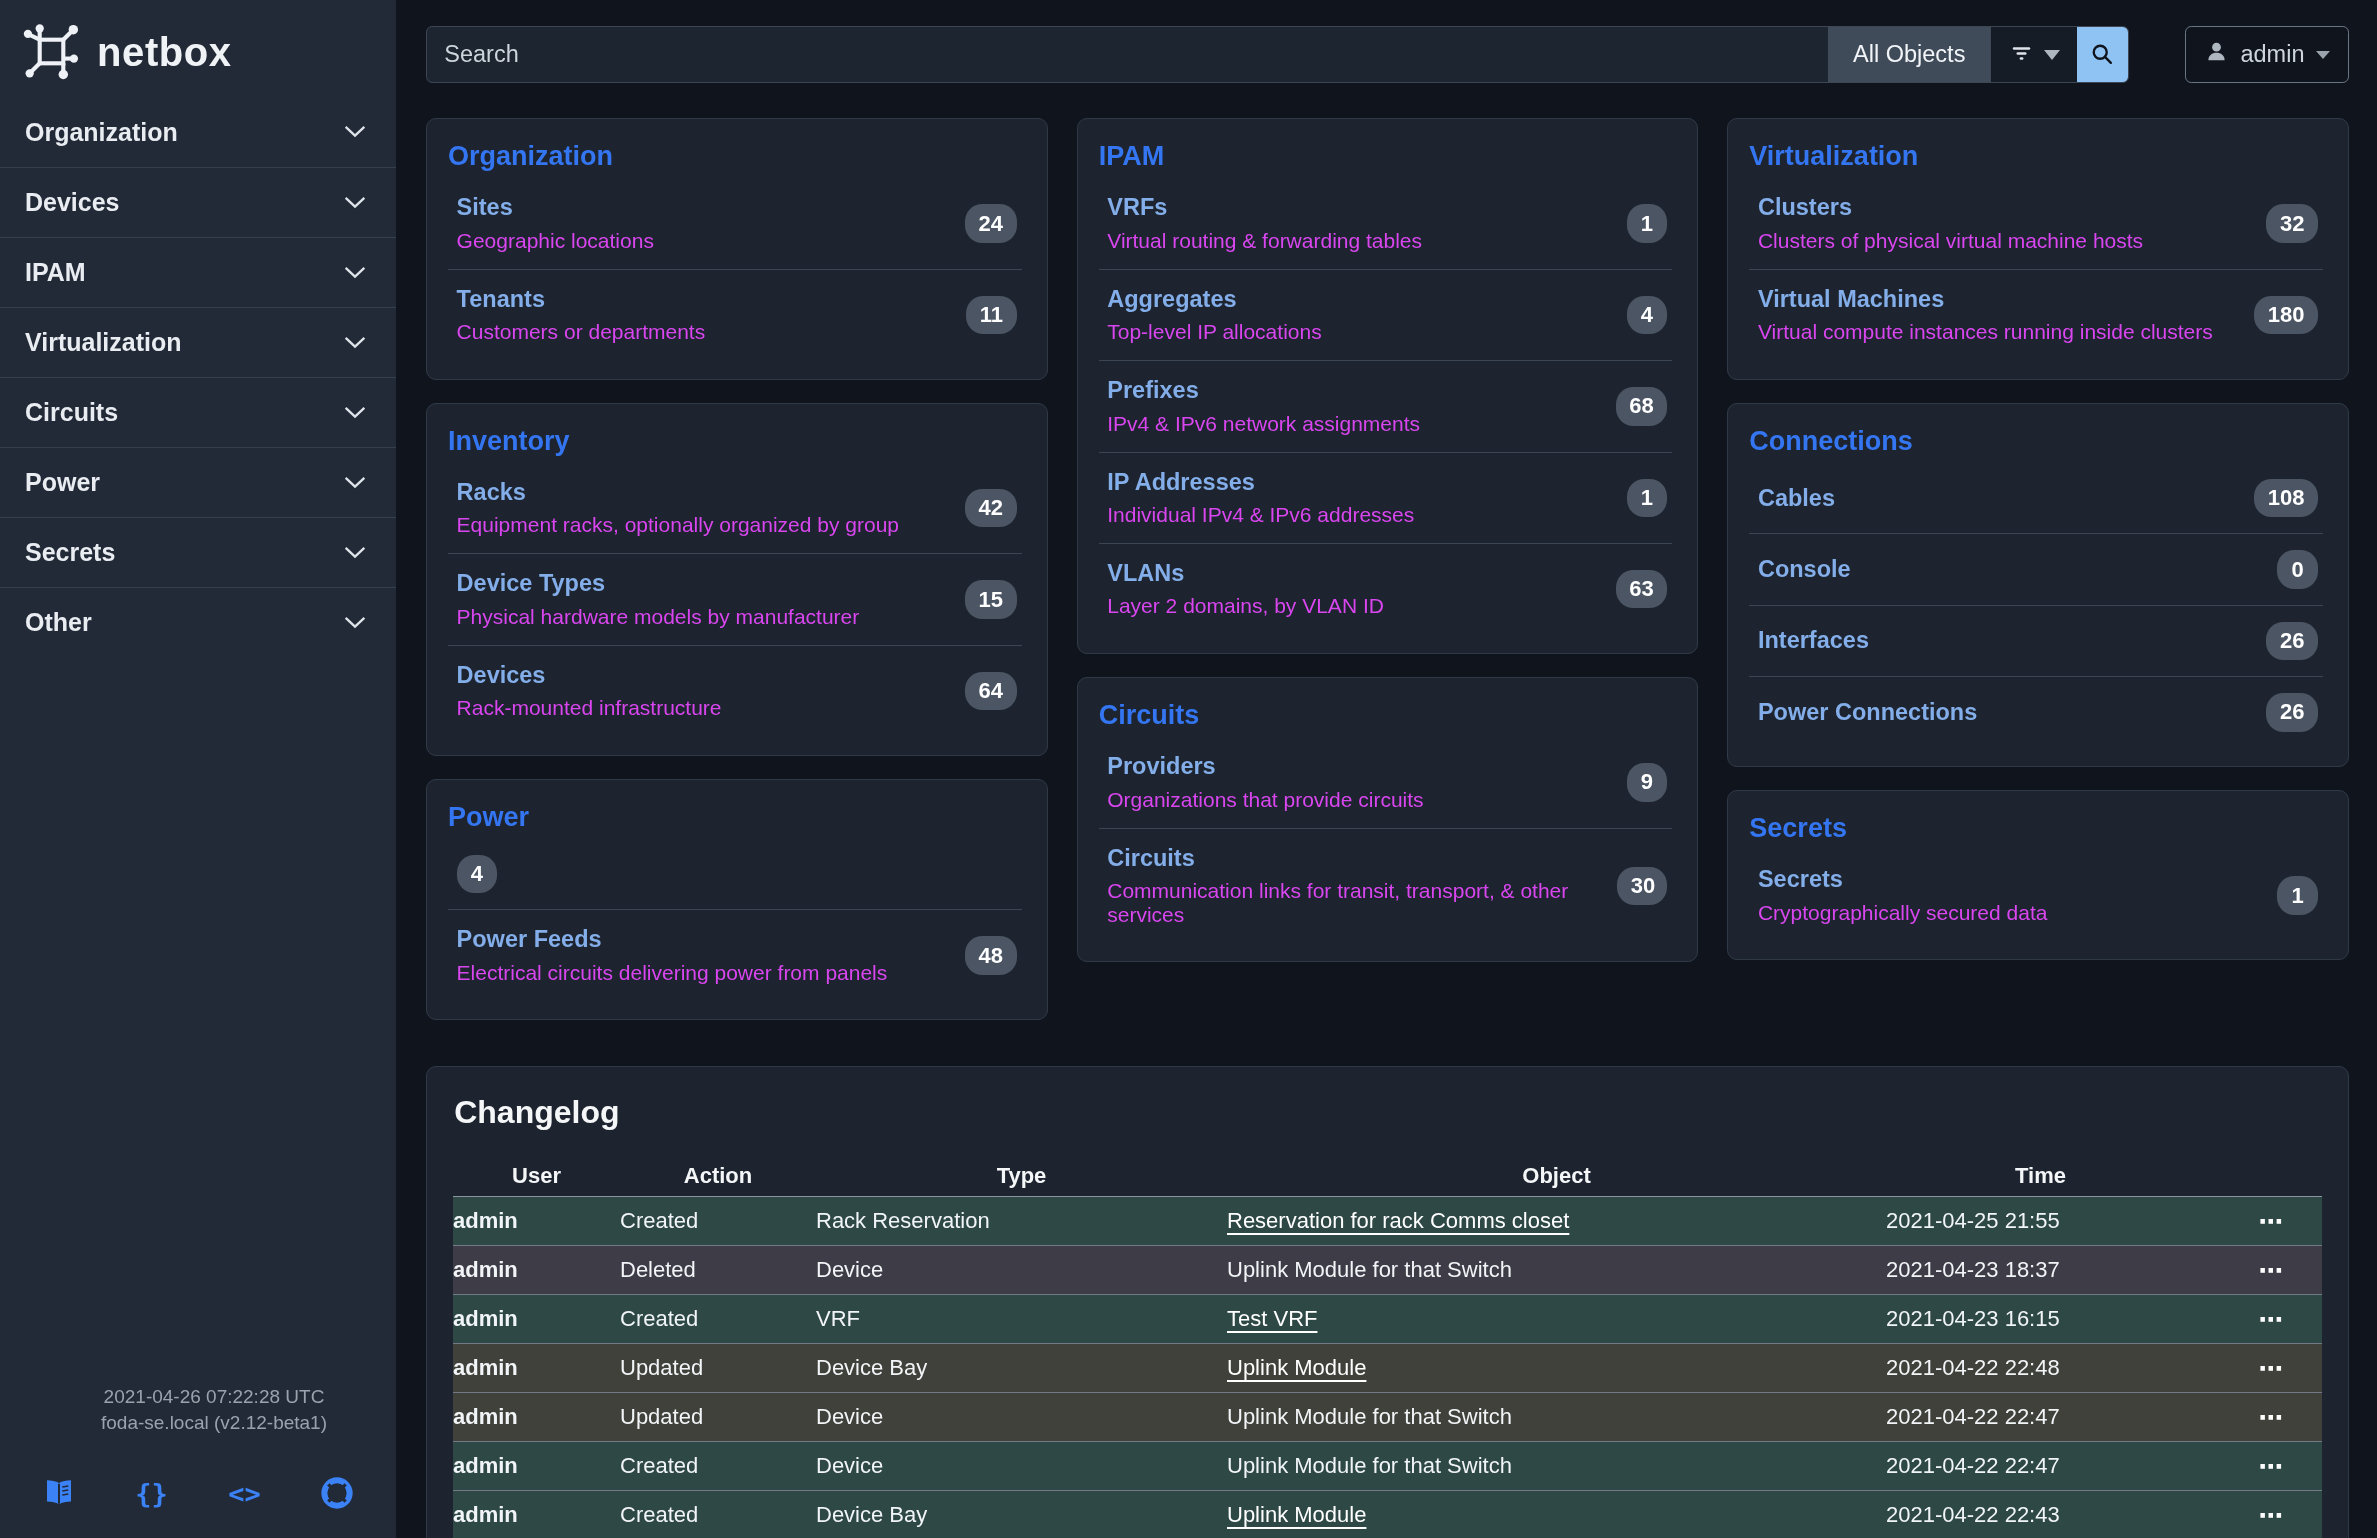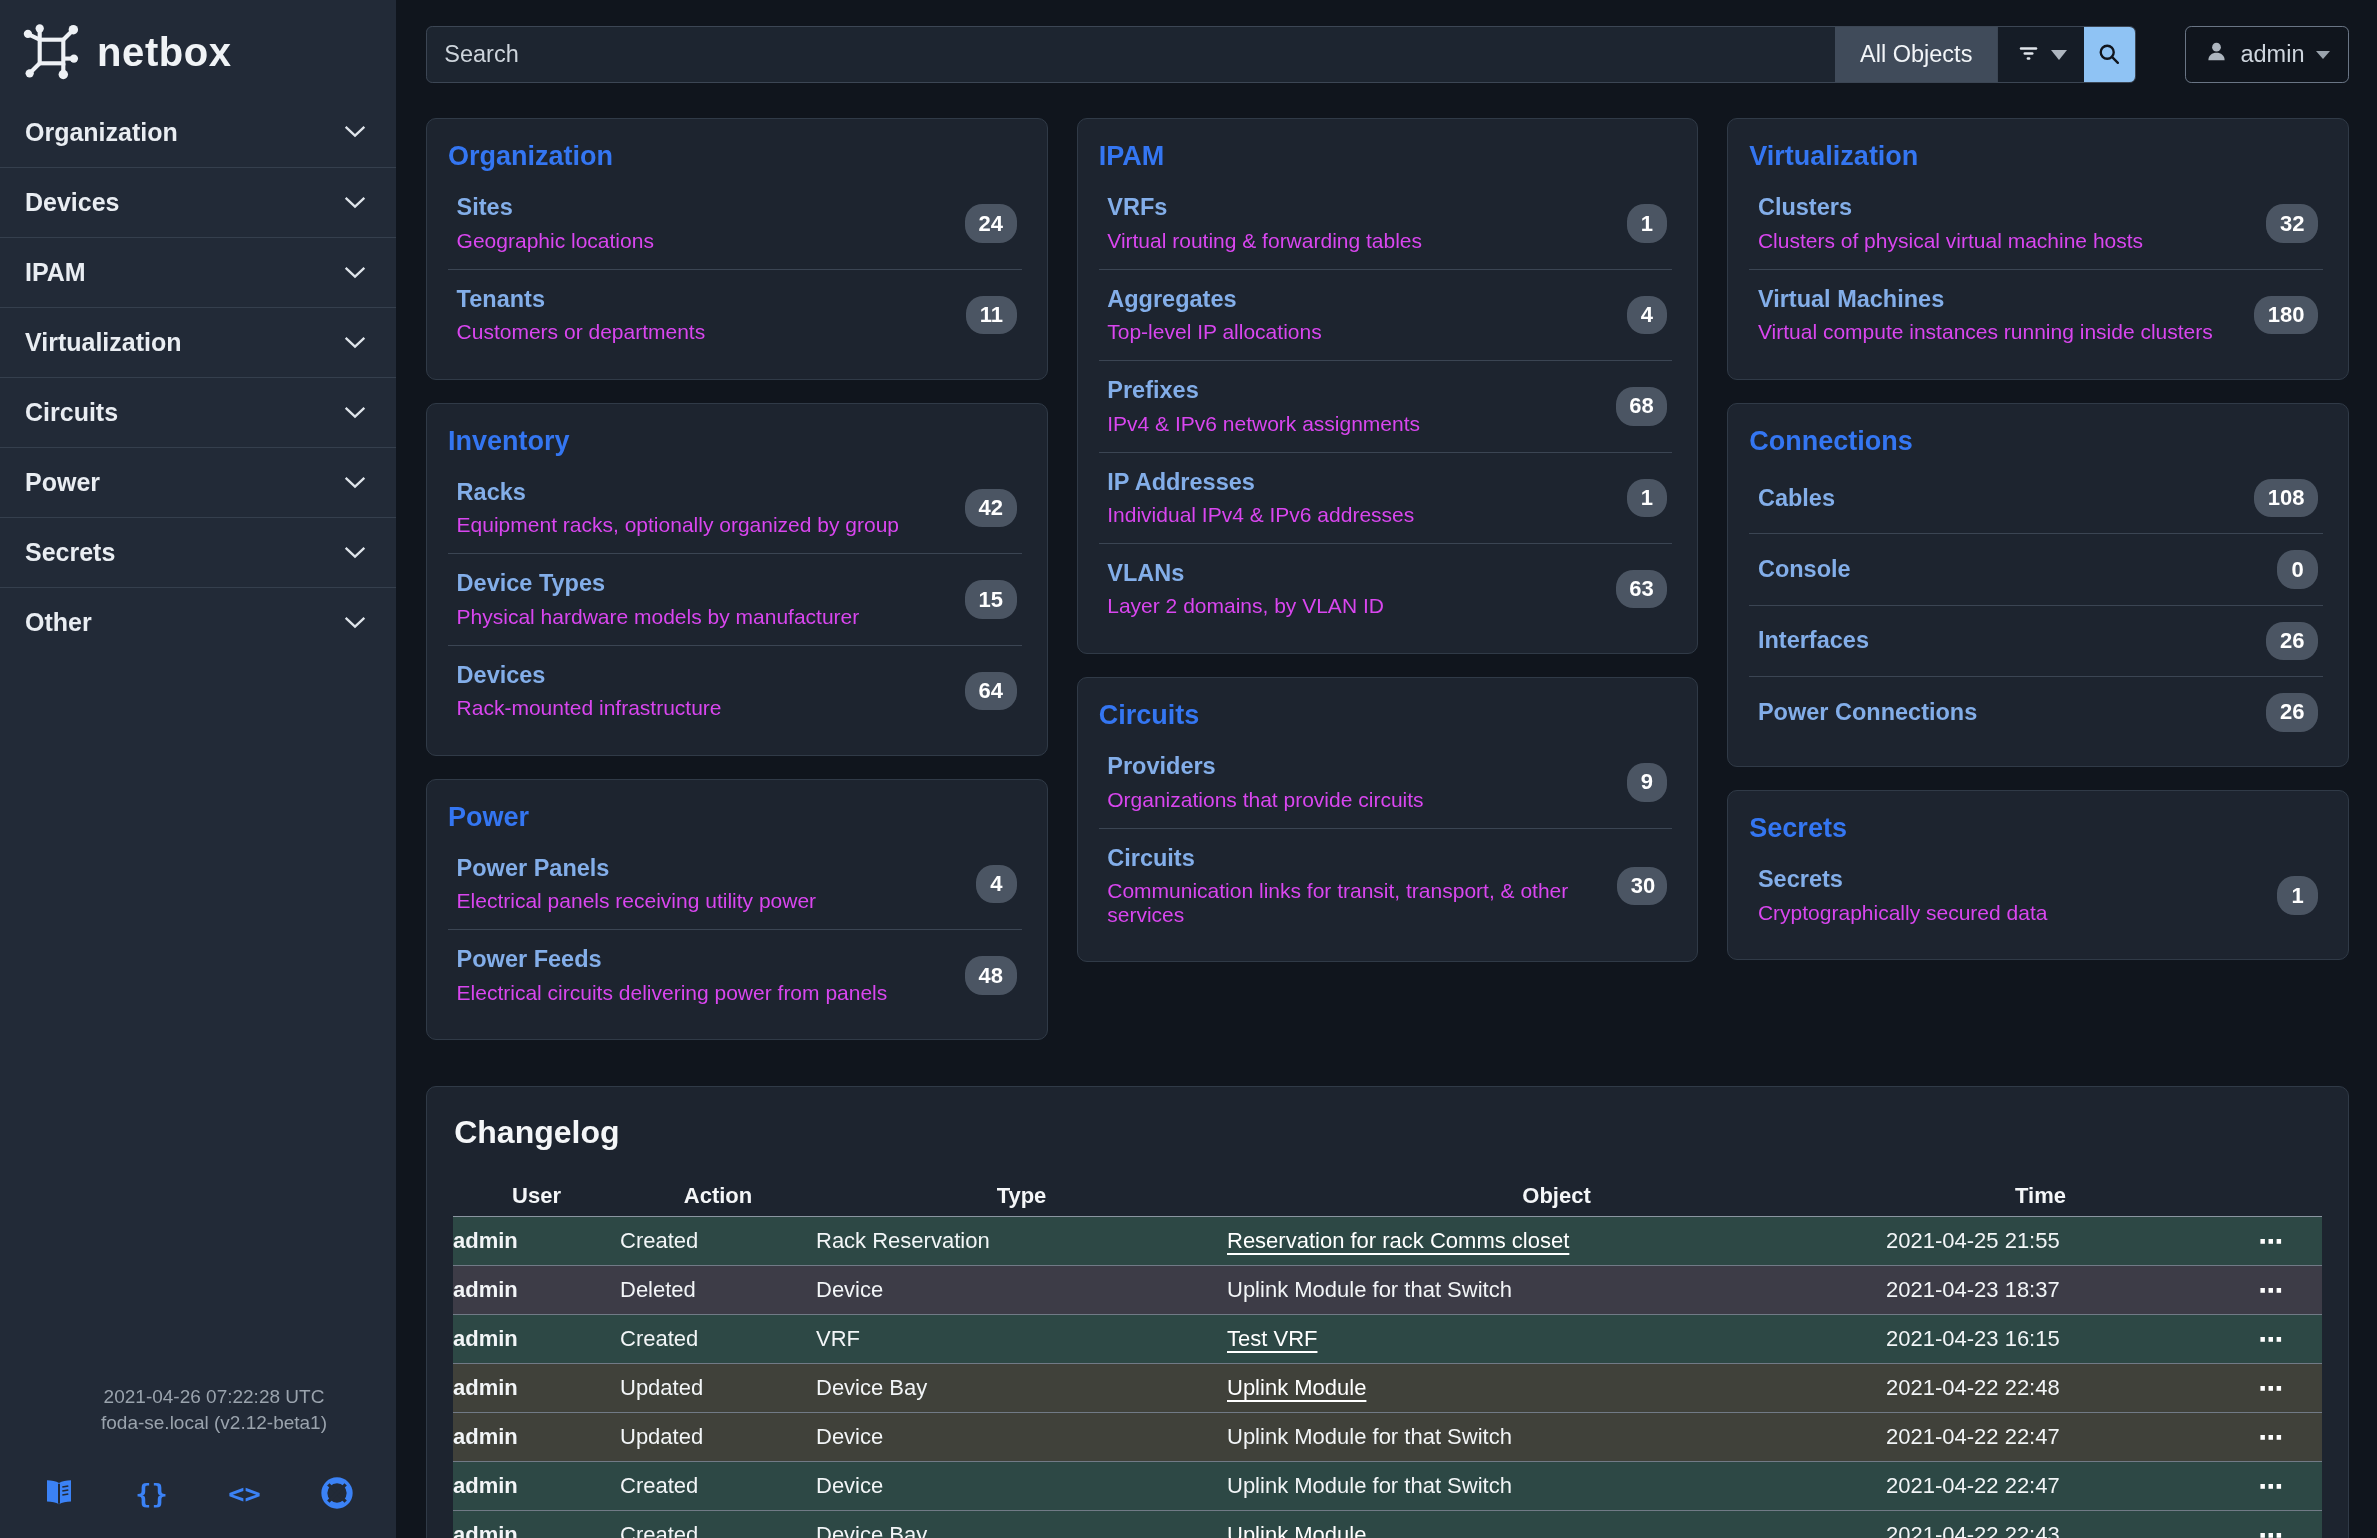--- a/index.html
+++ b/index.html
@@ -41,21 +41,21 @@
     display:flex;justify-content:space-around;align-items:center;
     padding:0 12.4px 30px 12.4px;
   }
   .sb-icon{width:32px;height:32px;color:#3b82f6;cursor:pointer;
     display:flex;align-items:center;justify-content:center;
     font-size:28px;font-weight:700;}
   .sb-icon svg{width:32px;height:32px;}
   .sb-icon.txt{color:#3b82f6;font-family:"DejaVu Sans Mono","Liberation Mono",monospace;font-size:27px;}
   
   .main{flex:1;padding:0 28px 0 30px;box-sizing:border-box;}
-  .topbar{display:flex;align-items:center;margin-top:24px;height:61px;gap:8px;}
+  .topbar{display:flex;align-items:center;margin-top:24px;height:61px;gap:15px;}
   .search-group{
     flex:1;display:flex;height:57px;box-sizing:border-box;
     border:1.2px solid #3c4654;border-radius:6.2px;overflow:hidden;background:#1d2530;
   }
   .search-input{
     flex:1;background:transparent;border:none;outline:none;
     color:#dfe5eb;font-size:23.5px;padding:0 0 0 17.3px;
     font-family:inherit;
   }
   .search-input::placeholder{color:#cdd4db;}
@@ -294,21 +294,20 @@
               <span class="badge">15</span>
             </div>
             <div class="card-item">
               <div class="card-item-text"><a class="ci-link">Devices</a><div class="ci-desc">Rack-mounted infrastructure</div></div>
               <span class="badge">64</span>
             </div>
           </div>
           <div class="card">
             <div class="card-title">Power</div>
             <div class="card-item">
-              <div class="card-item-text"><a class="ci-link">Power Panels</a><div class="ci-desc">Electrical panels receiving utility power</div></div>
               <span class="badge">4</span>
             </div>
             <div class="card-item">
               <div class="card-item-text"><a class="ci-link">Power Feeds</a><div class="ci-desc">Electrical circuits delivering power from panels</div></div>
               <span class="badge">48</span>
             </div>
           </div>
         </div>
       <div class="cards-col">
           <div class="card">

